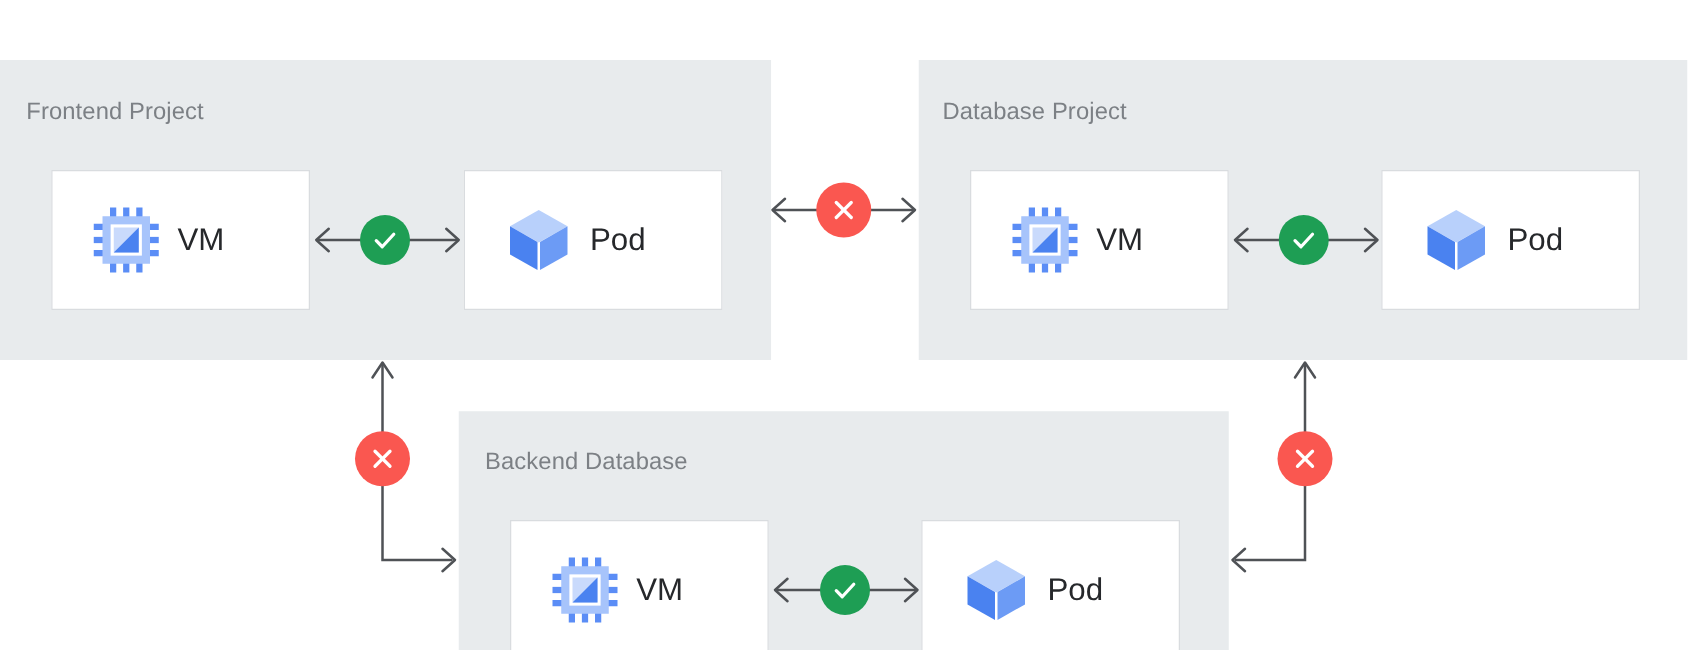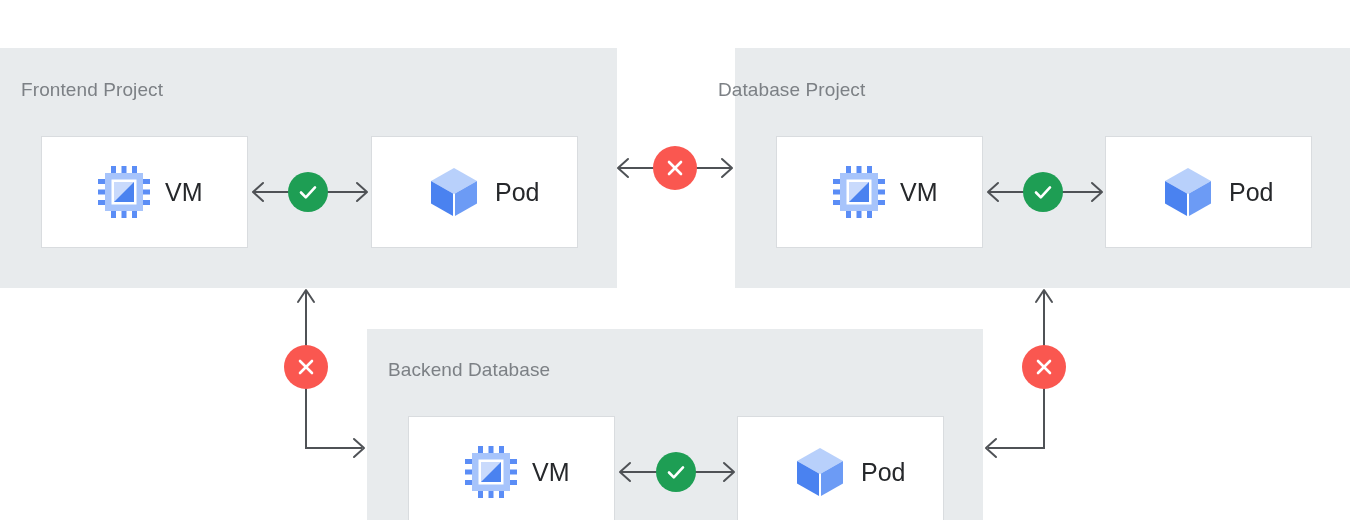--- a/index.html
+++ b/index.html
@@ -39,21 +39,20 @@
   }
 
   
   .card {
     position: absolute;
     background: #ffffff;
     border: 1px solid #d9dcdf;
     box-sizing: border-box;
     display: flex;
     align-items: center;
-    padding-left: 23px;
   }
   .card-inner {
     display: flex;
     align-items: center;
     gap: 14px;
     padding-left: 32px;
   }
   .card-label {
     font-size: 25px;
     line-height: 25px;
@@ -165,21 +164,21 @@
   </div>
   <div class="badge badge-fail" style="left:653px; top:98px; width:44px; height:44px;">
     <svg width="26" height="26" viewBox="0 0 26 26" xmlns="http://www.w3.org/2000/svg">
       <line x1="7" y1="7" x2="19" y2="19" stroke="#ffffff" stroke-width="2.6" stroke-linecap="round"></line>
       <line x1="19" y1="7" x2="7" y2="19" stroke="#ffffff" stroke-width="2.6" stroke-linecap="round"></line>
     </svg>
   </div>
 
   <div class="panel" style="left:735px; top:0px; width:615px; height:240px;">
   </div>
-  <div class="panel-title" style="left:718px; top:32px;">Database Project</div>
+  <div class="panel-title" style="left:754px; top:32px;">Database Project</div>
 
   <div class="card" style="left:776px; top:88px; width:207px; height:112px;">
     <div class="card-inner">
       <span class="icon-wrap">
         <svg viewBox="0 0 54 54" xmlns="http://www.w3.org/2000/svg">
           <g fill="#5b8df6">
             <rect x="14" y="1" width="5" height="8"></rect>
             <rect x="24.5" y="1" width="5" height="8"></rect>
             <rect x="35" y="1" width="5" height="8"></rect>
             <rect x="14" y="45" width="5" height="8"></rect>

